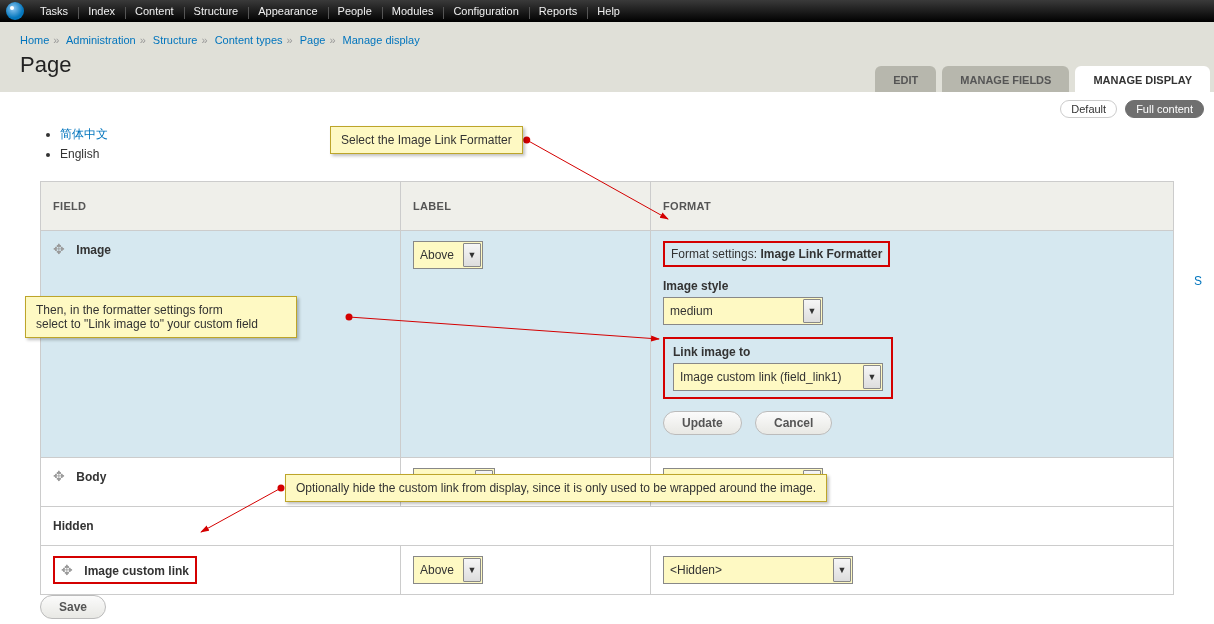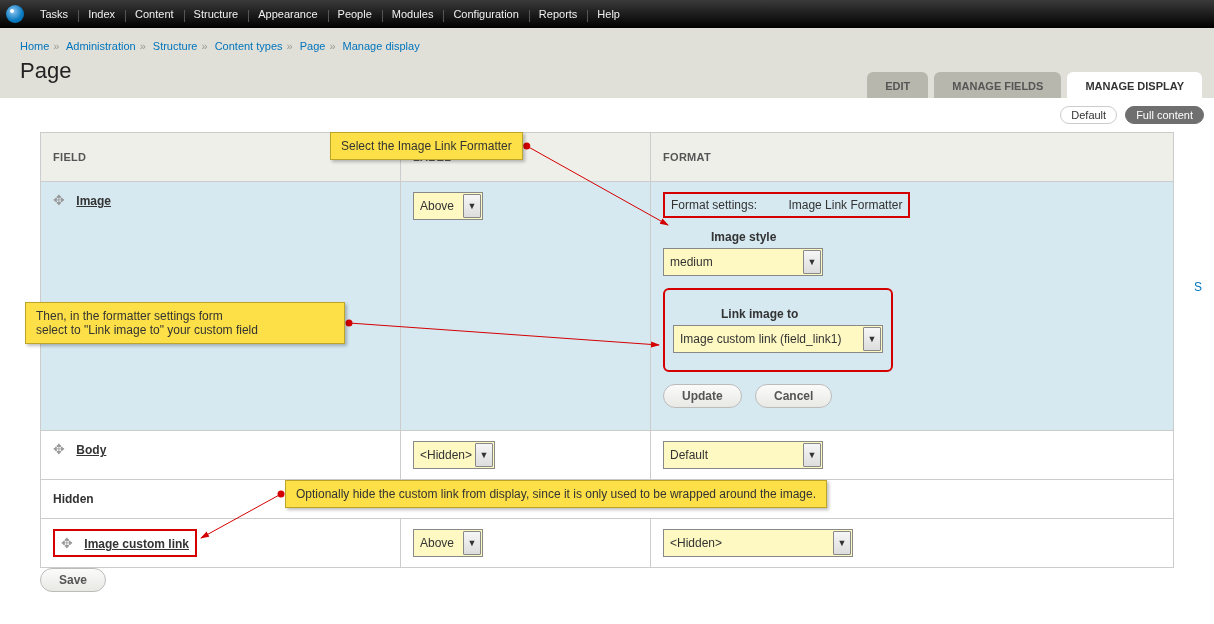--- a/index.html
+++ b/index.html
@@ -7,21 +7,21 @@
     font-family: "Lucida Grande", Verdana, sans-serif;
     font-size: 12px;
     color: #333;
     background: #fff;
     width: 1214px;
   }
   
   .toolbar {
     background: #1a1a1a;
     background: linear-gradient(#3a3a3a, #000);
-    height: 28px;
+    height: 22px;
     display: flex;
     align-items: center;
     padding: 0 6px;
     color: #ddd;
     font-size: 11px;
   }
   .toolbar .logo {
     width: 18px; height: 18px;
     background: radial-gradient(circle at 40% 35%, #8ec7f2, #0678be 60%);
     border-radius: 50%;
@@ -45,21 +45,21 @@
   .header {
     background: #e0e0d8;
     padding: 10px 20px 0 20px;
     position: relative;
   }
   .breadcrumbs { font-size: 11px; padding: 2px 0 6px 0; }
   .breadcrumbs a { color: #0074bd; text-decoration:none; }
   .breadcrumbs .sep { color:#999; padding:0 4px; }
   .page-title { font-size: 22px; font-weight: normal; color:#222; padding-bottom:14px;}
   .header-tabs {
-    position:absolute; right:8px; bottom:0;
+    position:absolute; right:0; bottom:0;
     display:flex; gap:6px; padding-right:4px;
   }
   .tab {
     background:#b7b7ad; color:#555;
     padding:8px 18px 6px; font-size:11px; font-weight:bold;
     border-radius:6px 6px 0 0;
     text-transform:uppercase;
     cursor:pointer;
   }
   .tab.active { background:#fff; color:#333; }
@@ -101,57 +101,57 @@
   .table tr.edit-row td { background:#d6e8f0; }
   .table tr.hidden-head td {
     font-weight:bold; background:#fff;
     padding:12px;
     border-radius:17px;
   }
   .drag-handle {
     display:inline-block; width:14px; cursor:move;
     color:#999; font-size:14px; margin-right:6px;
   }
-  .field-name { font-weight:bold;text-decoration:underline; }
+  .field-name { font-weight:bold; }
   select, .fake-select {
     font-family:inherit; font-size:12px;
     padding:1px 2px;
     border:1px solid #888;
     background:#fef9c3;
     height:28px;
   }
   .fake-select {
     display:inline-flex; align-items:center;
     position:relative; padding:0 22px 0 6px; min-width:140px;
   }
   .fake-select .arrow-btn{
     position:absolute; right:1px; top:1px; bottom:1px; width:18px;
     background:linear-gradient(#f6f6f6,#ddd);
     border:1px solid #888; border-radius:1px;
     display:flex; align-items:center; justify-content:center;
     font-size:9px; color:#333;
   }
   .format-block .fs-label { font-size:12px; margin-bottom:6px; }
-  .format-block .fs-label .strong { font-weight:normal;margin-left:28px; }
-  .format-block .field-label { font-weight:bold; font-size:12px; margin-bottom:4px; display:block;margin-left:48px;}
+  .format-block .fs-label .strong { font-weight:bold; }
+  .format-block .field-label { font-weight:bold; font-size:12px; margin-bottom:4px; display:block;}
   .format-block .group { margin-bottom:12px; }
   .btn {
     display:inline-block; padding:4px 18px;
     border:1px solid #bbb; border-radius:14px;
     background:linear-gradient(#fbfbfb,#e8e8e4);
     color:#555; font-weight:bold; font-size:12px;
     cursor:pointer;
     text-align:center;
   }
   .btn + .btn { margin-left:10px; }
   .save-btn { }
   
   .callout {
     position:absolute;
-    background:#fde047;
+    background:#fef9c3;
     border:1px solid #bda52a;
     box-shadow:2px 2px 3px rgba(0,0,0,.25);
     padding:6px 10px;
     font-size:12px;
     color:#333;
     z-index:5;
   }
   .red-box { border:2px solid #d40000; padding:4px 6px; display:inline-block;}
   svg.arrows { position:absolute; left:0; top:0; pointer-events:none; z-index:4;}
   .s-link { position:absolute; right:12px; top:148px; color:#0074bd; font-size:12px; }
@@ -192,20 +192,24 @@
 
 <div class="subtabs-wrap">
   <div class="subtab active">Default</div>
   <div class="subtab dark">Full content</div>
 </div>
 
 <div class="content">
 
   <span class="s-link">S</span>
 
+  <ul class="lang-list">
+    <li><a href="#">简体中文</a></li>
+    <li class="plain">English</li>
+  </ul>
 
   <table class="table">
     <thead>
       <tr>
         <th style="width:360px">FIELD</th>
         <th style="width:250px">LABEL</th>
         <th>FORMAT</th>
       </tr>
     </thead>
     <tbody>
@@ -229,21 +233,21 @@
               </span>
             </div>
             <div class="group">
               <span class="field-label">Image style</span>
               <div class="fake-select" style="min-width:160px">
                 <span>medium</span>
                 <span class="arrow-btn">▼</span>
               </div>
             </div>
             <div class="group">
-              <span id="redbox-target-link" class="red-box" style="padding:17px 8px;border-radius:6px;">
+              <span id="redbox-target-link" class="red-box" style="padding:6px 8px;">
                 <span class="field-label">Link image to</span>
                 <div class="fake-select" style="min-width:210px">
                   <span>Image custom link (field_link1)</span>
                   <span class="arrow-btn">▼</span>
                 </div>
               </span>
             </div>
             <div class="group">
               <span class="btn">Update</span>
               <span class="btn">Cancel</span>
@@ -298,21 +302,21 @@
     </tbody>
   </table>
 
   <div class="save-btn">
     <span class="btn">Save</span>
   </div>
 
   <div id="callout1" class="callout" style="left:330px; top:0px;">
     <span>Select the Image Link Formatter</span>
   </div>
-  <div id="callout2" class="callout" style="left:25px; top:170px; width:320px;">
+  <div id="callout2" class="callout" style="left:25px; top:170px; width:272px;">
     <div>Then, in the formatter settings form</div>
     <div>select to "Link image to" your custom field</div>
   </div>
   <div id="callout3" class="callout" style="left:285px; top:348px;">
     <span>Optionally hide the custom link from display, since it is only used to be wrapped around the image.</span>
   </div>
 
   <svg id="arrows" class="arrows" width="1214" height="515">
     <defs>
       <marker id="ah" markerWidth="10" markerHeight="10" refX="8" refY="3" orient="auto">

